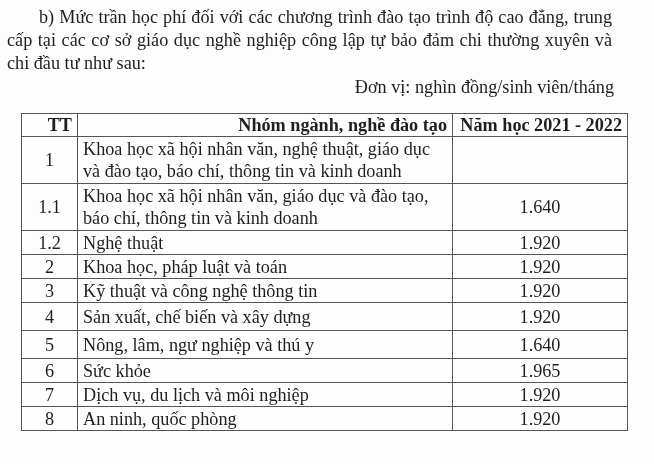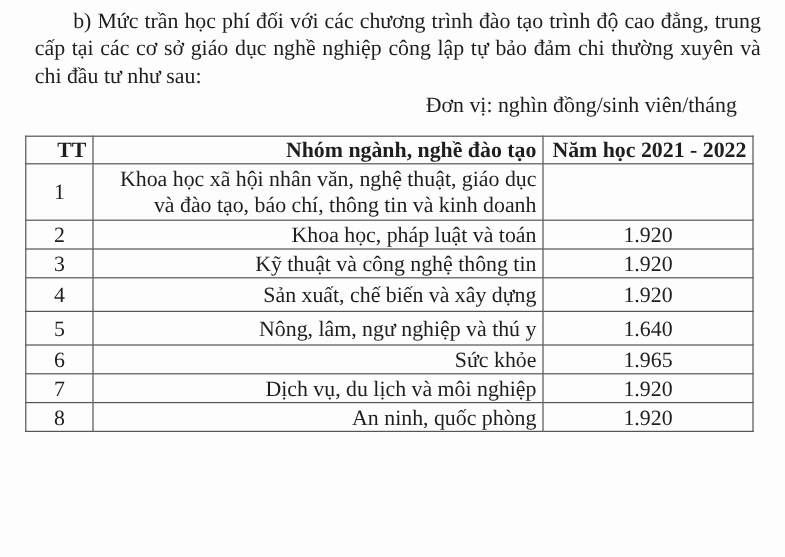--- a/index.html
+++ b/index.html
@@ -10,21 +10,21 @@
     body {
       width: 654px;
       height: 464px;
       position: relative;
       overflow: hidden;
       font-family: "Liberation Serif", "DejaVu Serif", serif;
       color: #1e1e1e;
     }
     .para {
       position: absolute;
-      left: 29px;
+      left: 7px;
       top: 6px;
       width: 605px;
       font-size: 18.2px;
       line-height: 23px;
       text-align: justify;
       margin: 0;
     }
     .para .indent { display: inline-block; width: 32px; }
     .unit {
       position: absolute;
@@ -47,21 +47,21 @@
       padding: 0 5px;
       line-height: 22px;
     }
     table.fees th {
       font-weight: bold;
       text-align: right;
       height: 20px;
     }
     th.c-tt, td.c-tt { width: 45px; text-align: center; }
     th.c-name { width: 364px; }
-    td.c-name { text-align: right; padding-left: 7px; margin-top: 48px; }
+    td.c-name { text-align: left; padding-left: 7px; margin-top: 48px; }
     td.c-val { text-align: center; }
     tr.r-double td { height: 46px; }
     tr.r-single td { height: 23px; }
     tr.r-mid td { height: 27px; }
   </style>
 </head>
 <body>
 
 <p class="para"><span class="indent"></span><span>b) Mức trần học phí đối với các chương trình đào tạo trình độ cao đẳng, trung cấp tại các cơ sở giáo dục nghề nghiệp công lập tự bảo đảm chi thường xuyên và chi đầu tư như sau:</span></p>
 
@@ -73,20 +73,30 @@
       <th class="c-tt">TT</th>
       <th class="c-name">Nhóm ngành, nghề đào tạo</th>
       <th class="c-val">Năm học 2021 - 2022</th>
     </tr>
   </thead>
   <tbody>
     <tr class="r-double">
       <td class="c-tt">1</td>
       <td class="c-name">Khoa học xã hội nhân văn, nghệ thuật, giáo dục và đào tạo, báo chí, thông tin và kinh doanh</td>
       <td class="c-val"></td>
+    </tr>
+    <tr class="r-double">
+      <td class="c-tt">1.1</td>
+      <td class="c-name">Khoa học xã hội nhân văn, giáo dục và đào tạo, báo chí, thông tin và kinh doanh</td>
+      <td class="c-val">1.640</td>
+    </tr>
+    <tr class="r-single">
+      <td class="c-tt">1.2</td>
+      <td class="c-name">Nghệ thuật</td>
+      <td class="c-val">1.920</td>
     </tr>
     <tr class="r-single">
       <td class="c-tt">2</td>
       <td class="c-name">Khoa học, pháp luật và toán</td>
       <td class="c-val">1.920</td>
     </tr>
     <tr class="r-single">
       <td class="c-tt">3</td>
       <td class="c-name">Kỹ thuật và công nghệ thông tin</td>
       <td class="c-val">1.920</td>

